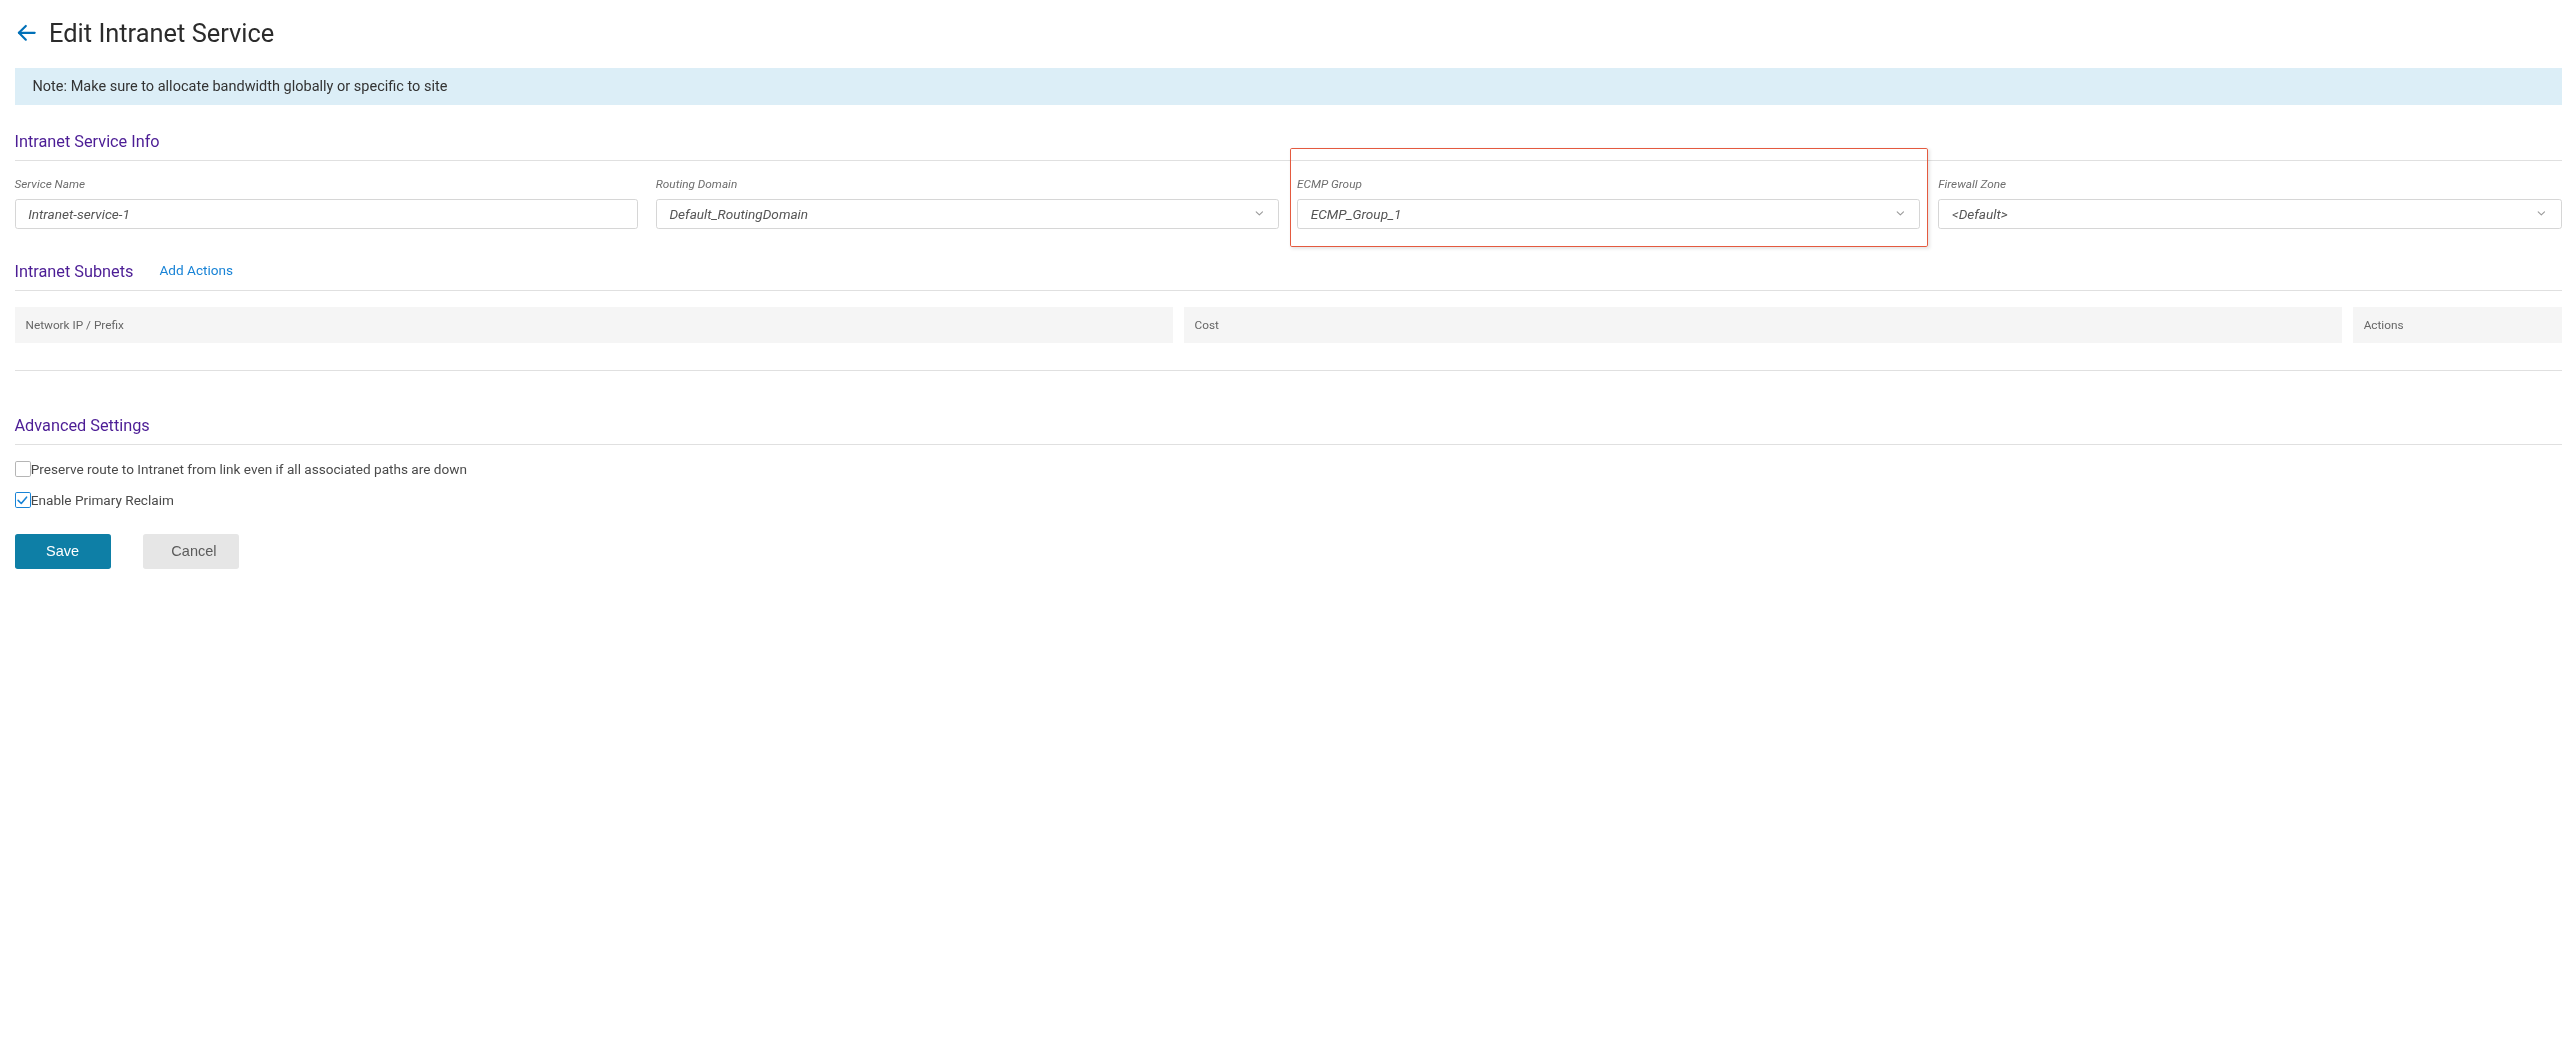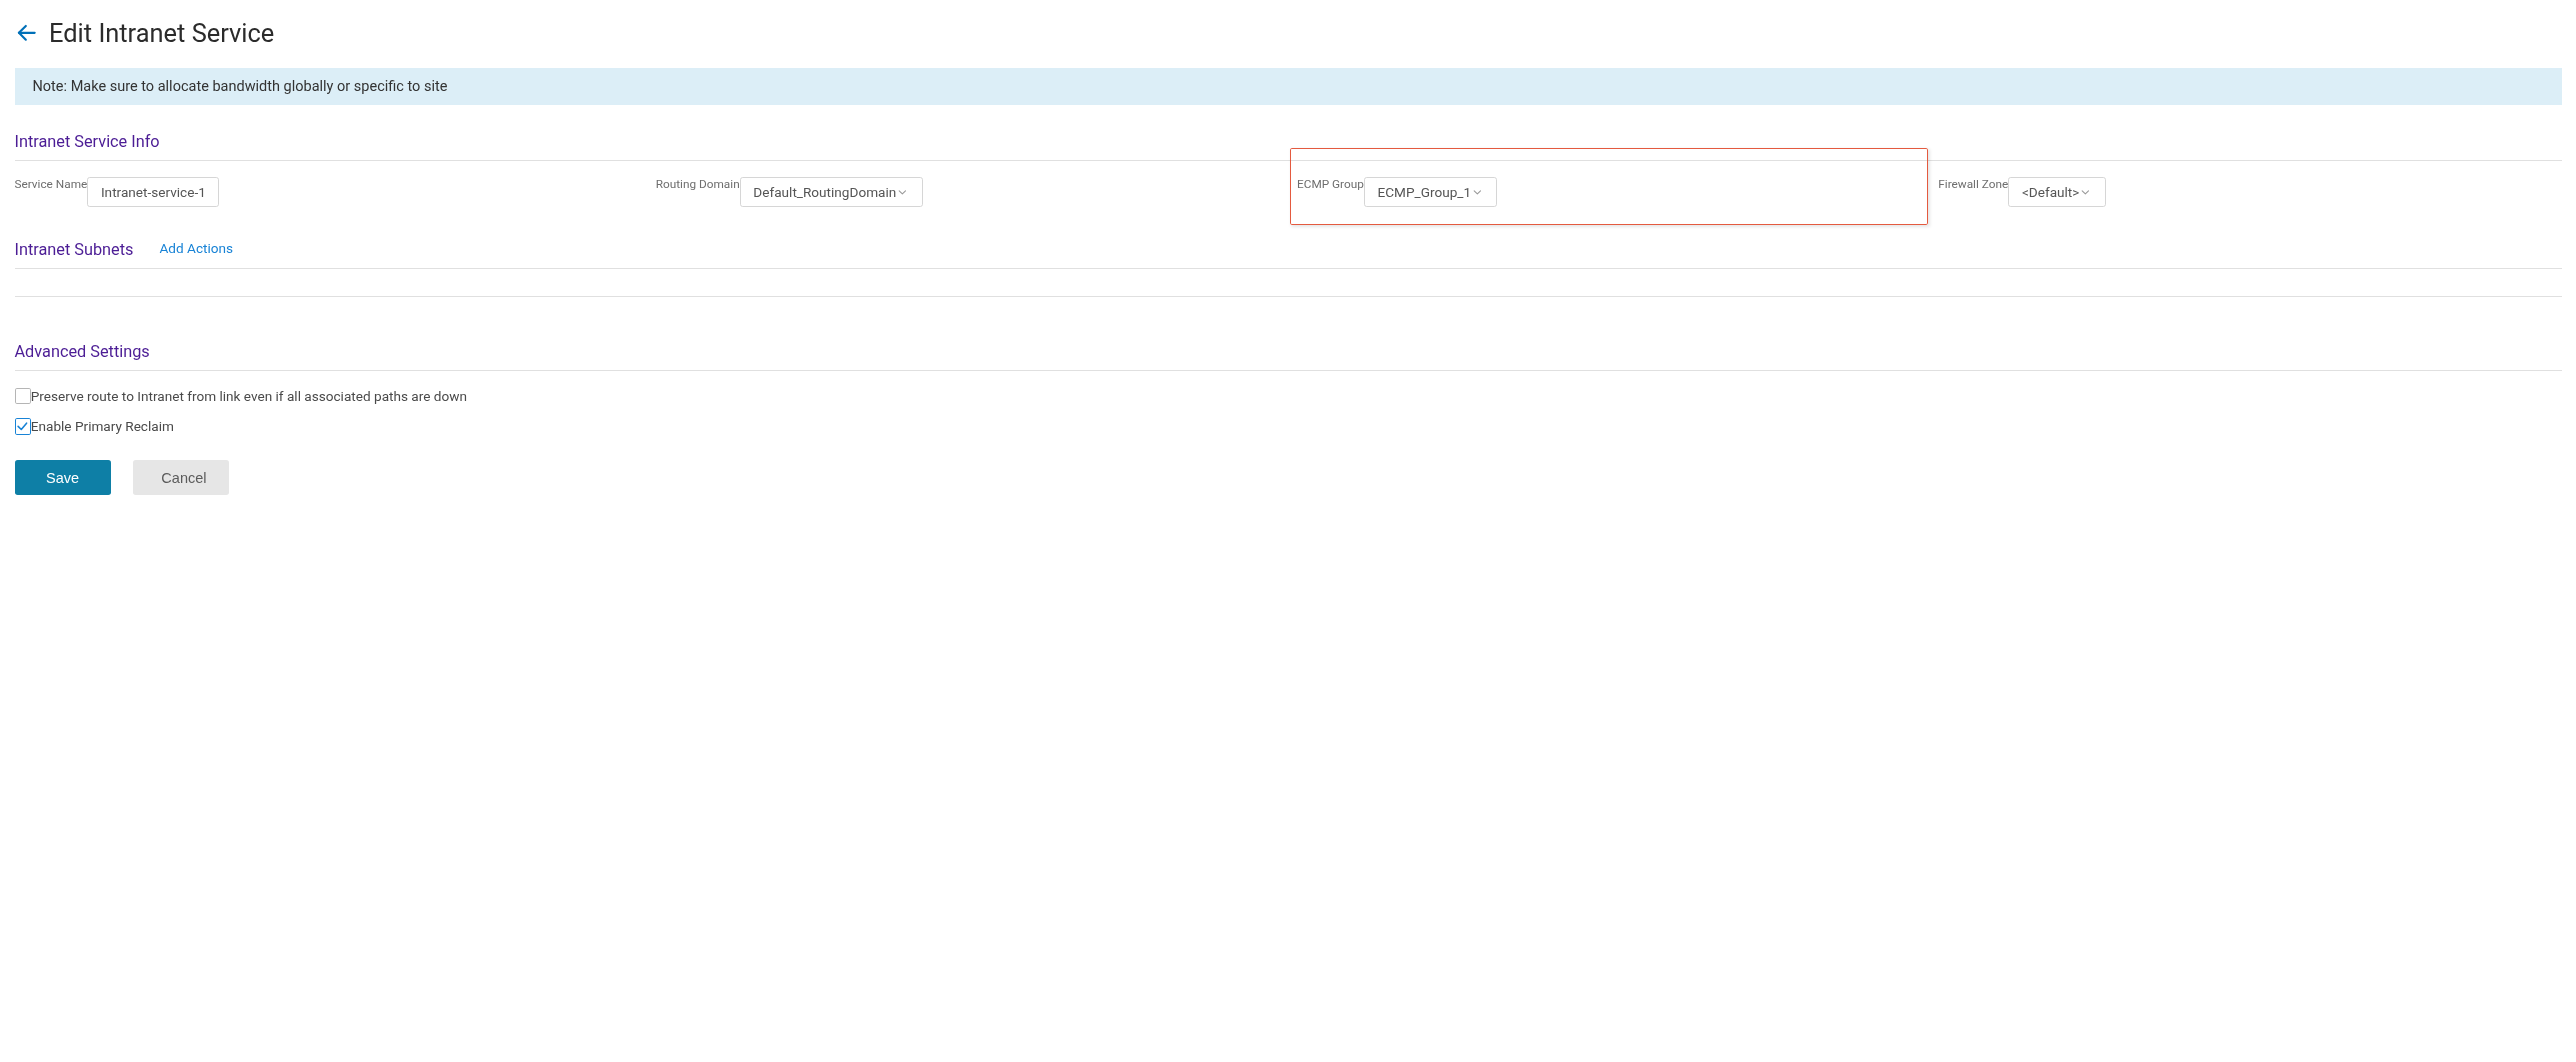--- a/index.html
+++ b/index.html
@@ -54,21 +54,22 @@
     margin: 5.4px 0 16.3px 0;
   }
   .field-row {
     display: flex;
     gap: 18px;
     margin-bottom: 33px;
   }
   .field {
     flex: 1;
     display: flex;
-    flex-direction: row;
+    flex-direction: column;
+    font-style: italic;
   }
   .field-label {
     font-size: 11.8px;
     color: #6e6e6e;
     margin-bottom: 7.3px;
   }
   .text-input, .select-box {
     height: 30px;
     border: 0.9px solid #d6d6d6;
     border-radius: 2.7px;
@@ -155,21 +156,21 @@
   }
   .checkbox.checked {
     border-color: #1883d6;
   }
   .checkbox.checked svg {
     width: 12.7px; height: 12.7px;
     stroke: #1883d6;
   }
   .button-row {
     display: flex;
-    gap: 22px;
+    gap: 32px;
     margin-top: 25.4px;
   }
   .btn {
     height: 35px;
     min-width: 96px;
     padding: 0 22px;
     border: none;
     border-radius: 2.7px;
     font-size: 14.5px;
     cursor: pointer;
@@ -246,20 +247,29 @@
     </div>
   </div>
 
   <div>
     <div class="section-heading-row">
       <span class="section-heading">Intranet Subnets</span>
       <span class="link-action">Add Actions</span>
     </div>
     <hr class="section-divider">
 
+    <div class="subnet-table">
+      <div class="thead-row">
+        <div class="th-network">Network IP / Prefix</div>
+        <div class="th-gap1"></div>
+        <div class="th-cost">Cost</div>
+        <div class="th-gap2"></div>
+        <div class="th-actions">Actions</div>
+      </div>
+    </div>
     <div class="table-bottom-line"></div>
   </div>
 
   <div class="adv-settings">
     <div class="section-heading">Advanced Settings</div>
     <hr class="section-divider">
 
     <div class="checkbox-row">
       <span class="checkbox"></span>
       <span>Preserve route to Intranet from link even if all associated paths are down</span>

